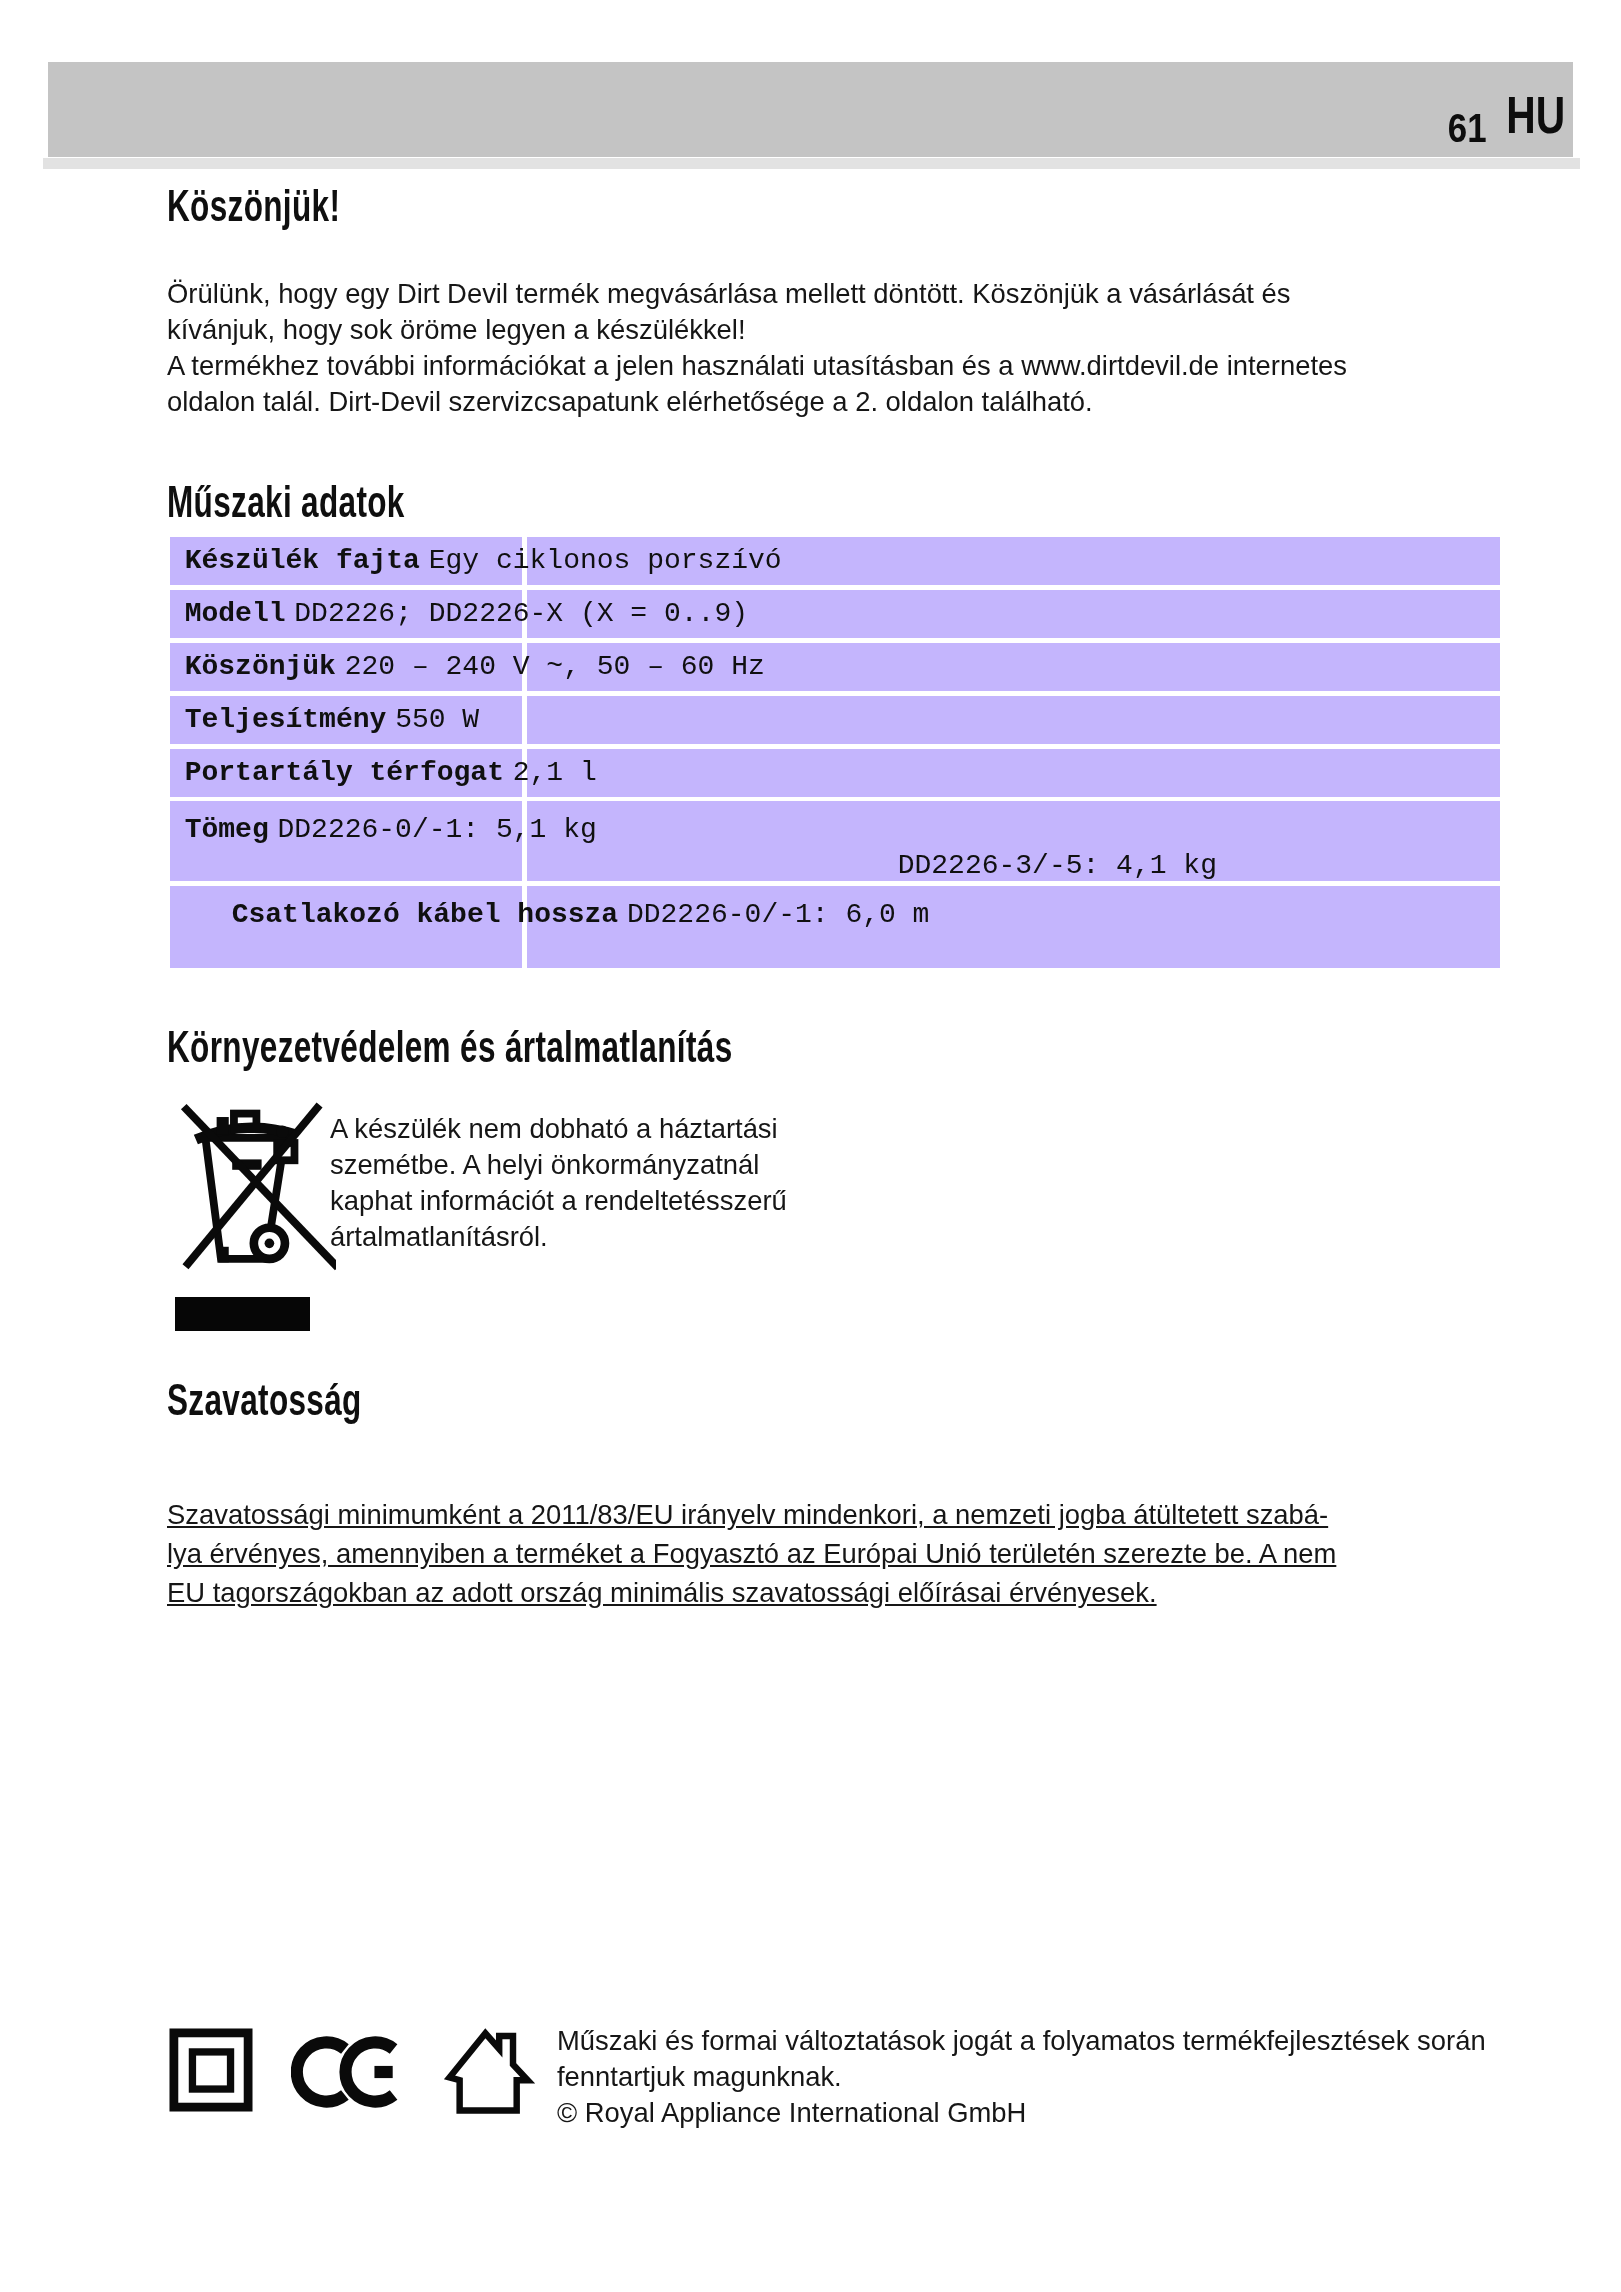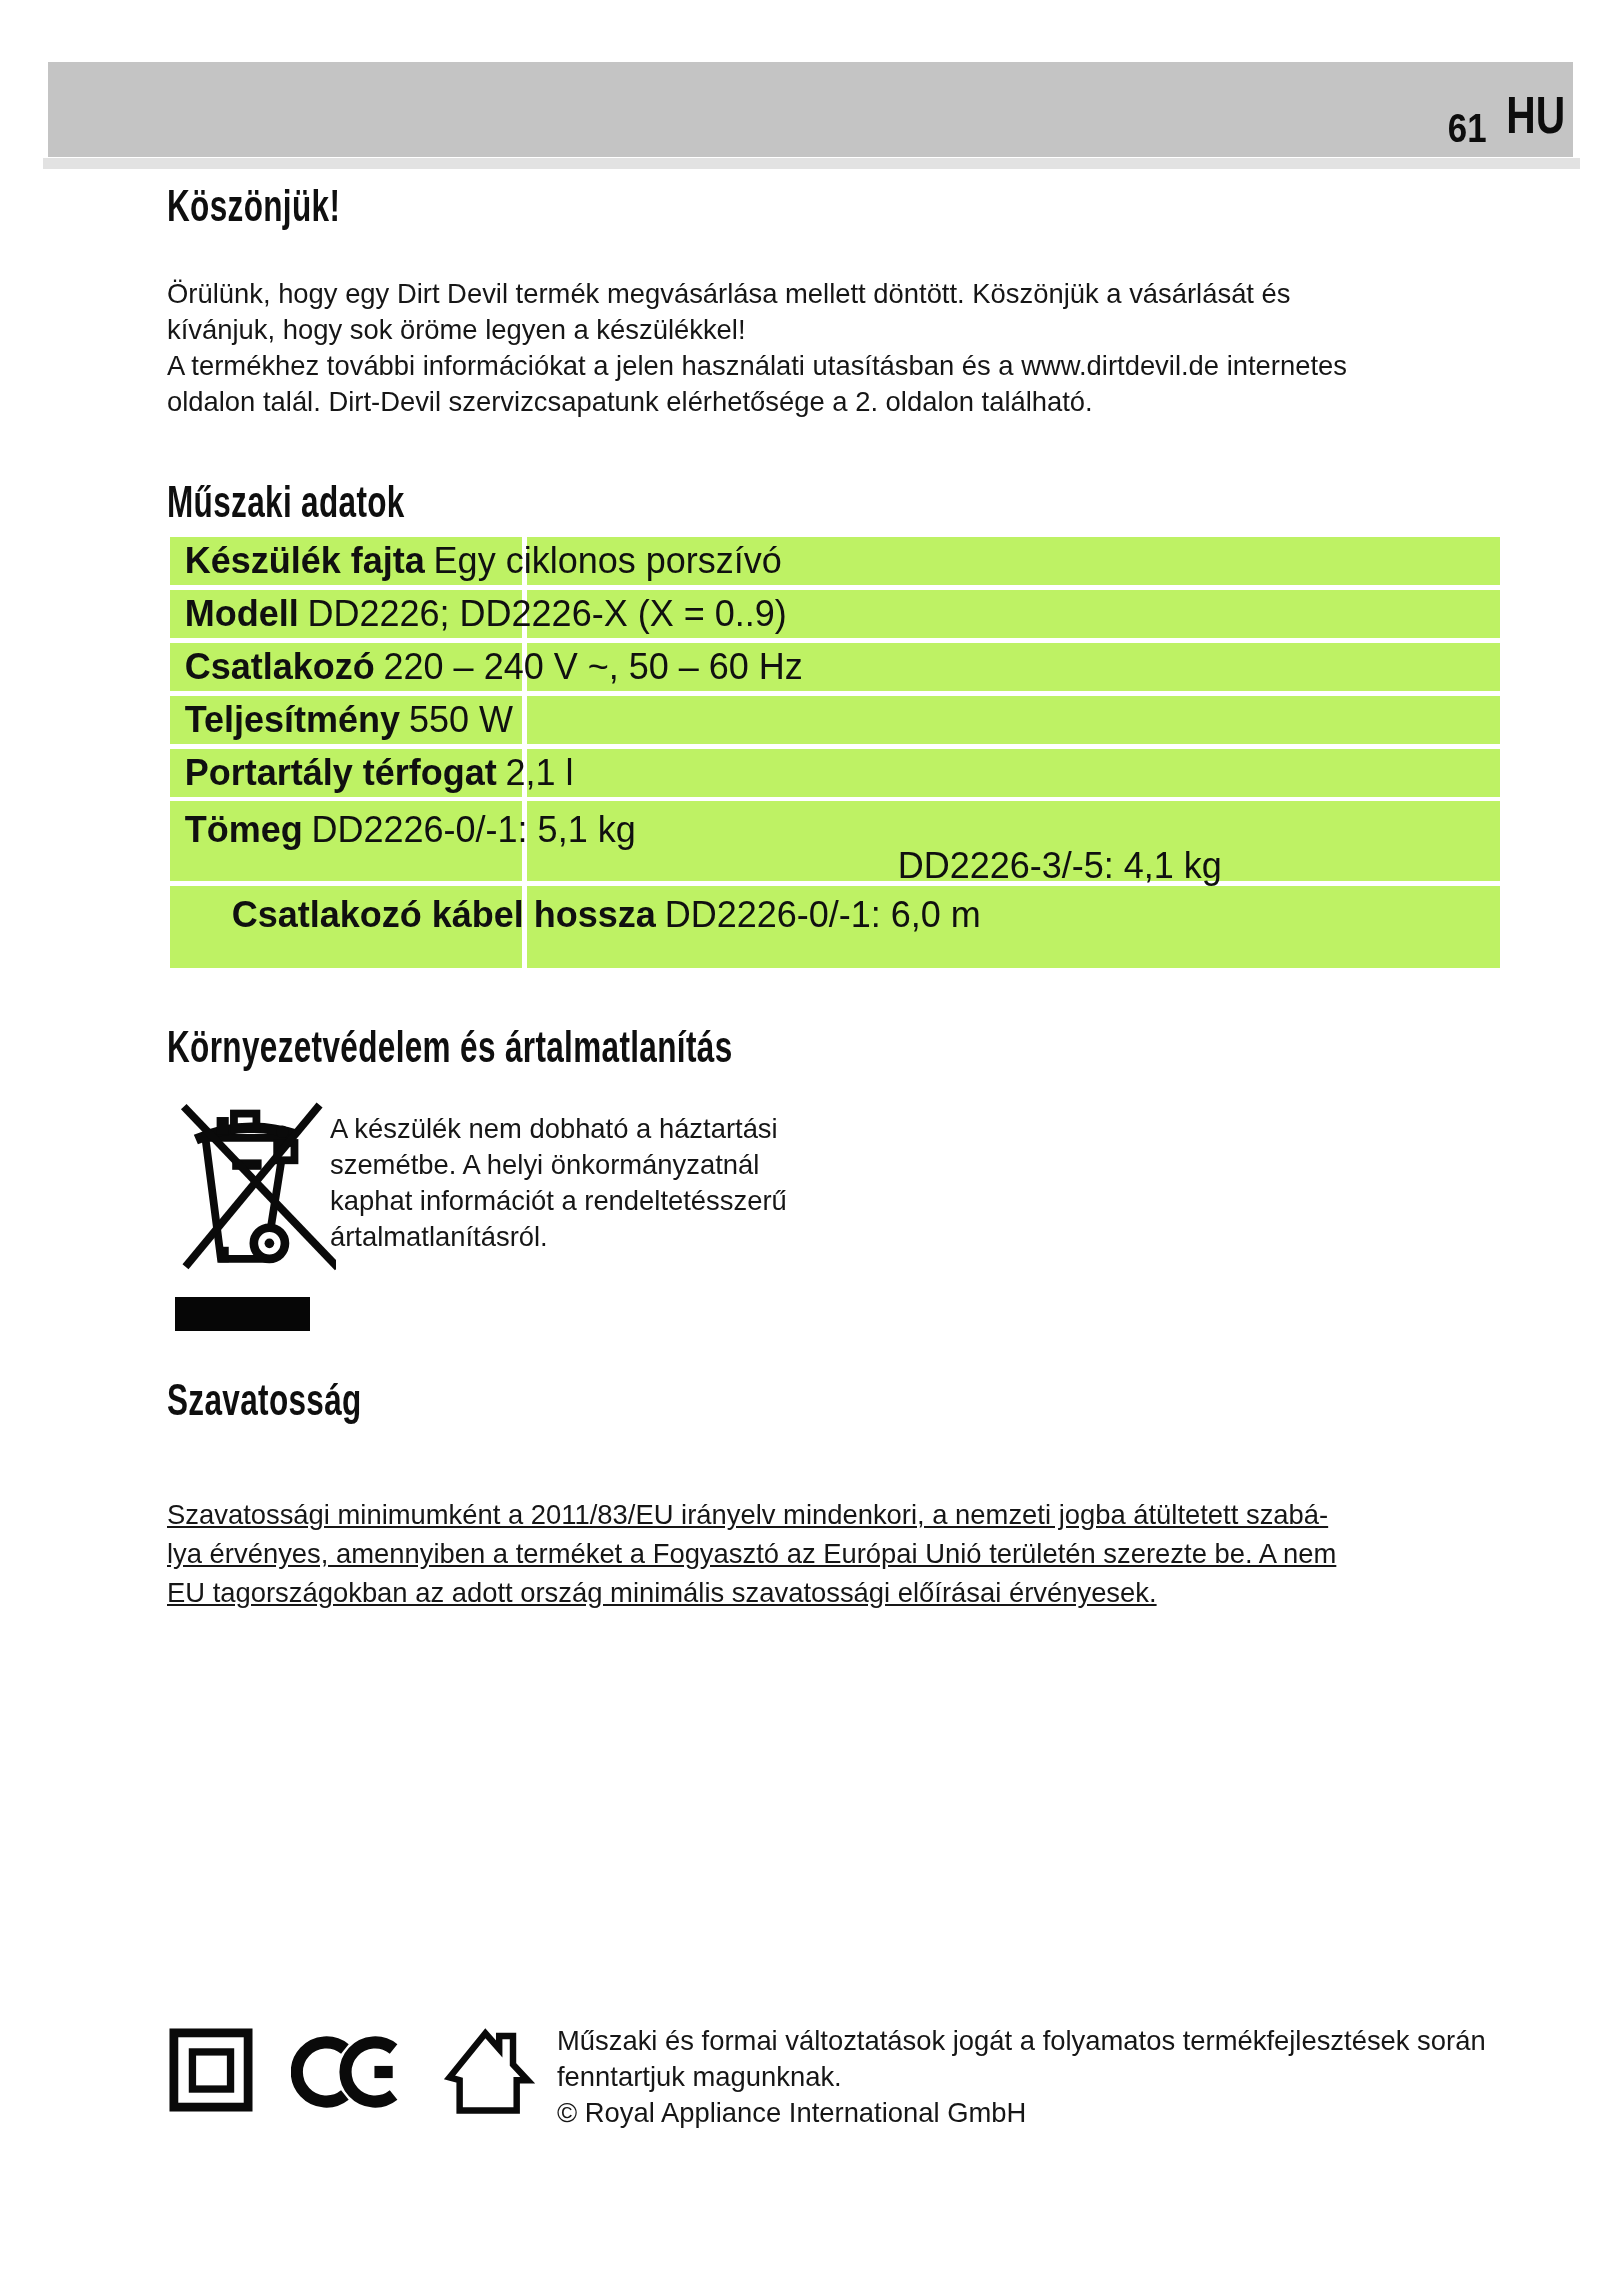--- a/index.html
+++ b/index.html
@@ -46,22 +46,22 @@
     white-space:pre-line;
   }
   .warranty-text{line-height:39px;}
   
   .spec-table{left:170px;top:537px;width:1330px;}
   .spec-divider{
     position:absolute;left:352px;top:0;bottom:0;width:4.9px;
     background:#ffffff;z-index:1;
   }
   .trow{
-    position:relative;background:#bef264;margin-bottom:4.9px;
-    font-size:36px;color:#101010;
+    position:relative;background:#c4b5fd;margin-bottom:4.9px;
+    font-size:28px;color:#101010;font-family:Liberation Mono, monospace;
   }
   .trow .tcontent{
     position:relative;z-index:2;padding-left:14.7px;
     white-space:nowrap;
   }
   .trow.single{height:48px;}
   .trow.single .tcontent{line-height:48px;}
   .trow.tall1{height:80px;}
   .trow.tall2{height:82px;padding-left:47px;}
   .trow.tall1 .tcontent, .trow.tall2 .tcontent{padding-top:10.8px;line-height:36px;}
@@ -96,21 +96,21 @@
   <div class="abs spec-table">
     <div class="spec-divider"></div>
 
     <div class="trow single">
       <div class="tcontent"><span class="tlabel">Készülék fajta</span><span>Egy ciklonos porszívó</span></div>
     </div>
     <div class="trow single">
       <div class="tcontent"><span class="tlabel">Modell</span><span>DD2226; DD2226-X (X = 0..9)</span></div>
     </div>
     <div class="trow single">
-      <div class="tcontent"><span class="tlabel">Csatlakozó</span><span>220 – 240 V ~, 50 – 60 Hz</span></div>
+      <div class="tcontent"><span class="tlabel">Köszönjük</span><span>220 – 240 V ~, 50 – 60 Hz</span></div>
     </div>
     <div class="trow single">
       <div class="tcontent"><span class="tlabel">Teljesítmény</span><span>550 W</span></div>
     </div>
     <div class="trow single">
       <div class="tcontent"><span class="tlabel">Portartály térfogat</span><span>2,1 l</span></div>
     </div>
     <div class="trow tall1">
       <div class="tcontent">
         <div><span class="tlabel">Tömeg</span><span>DD2226-0/-1: 5,1 kg</span></div>

